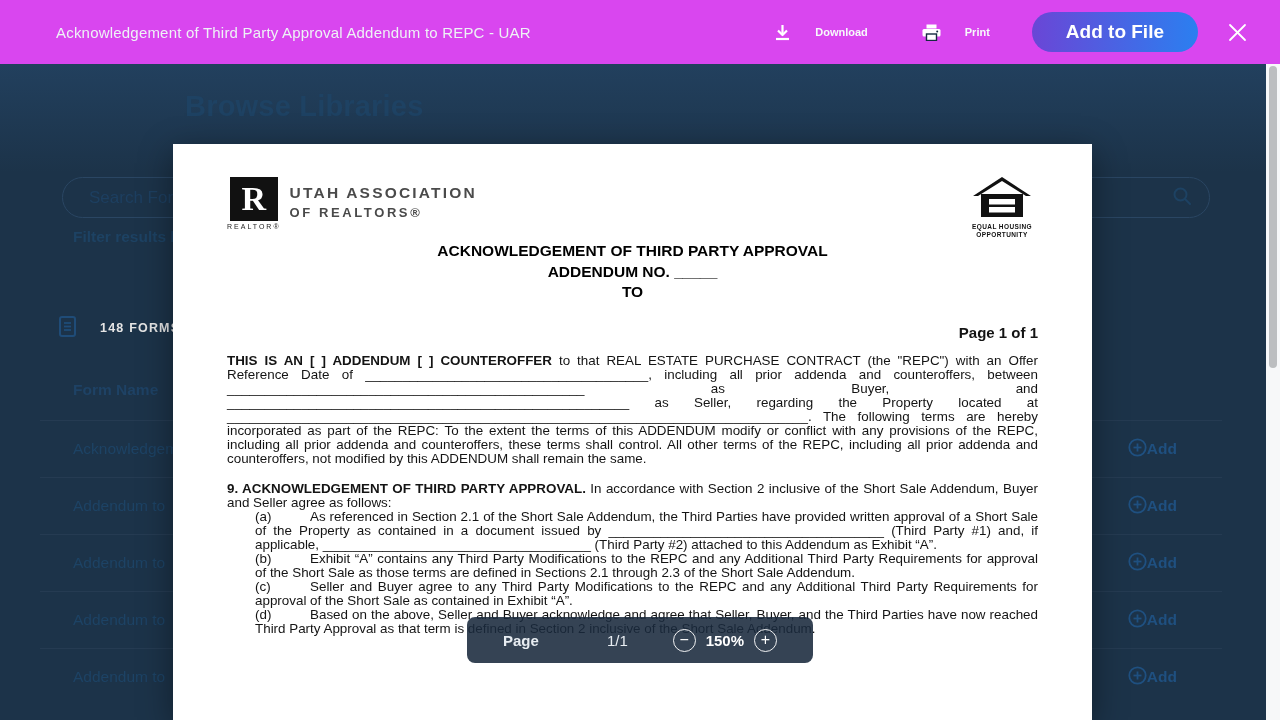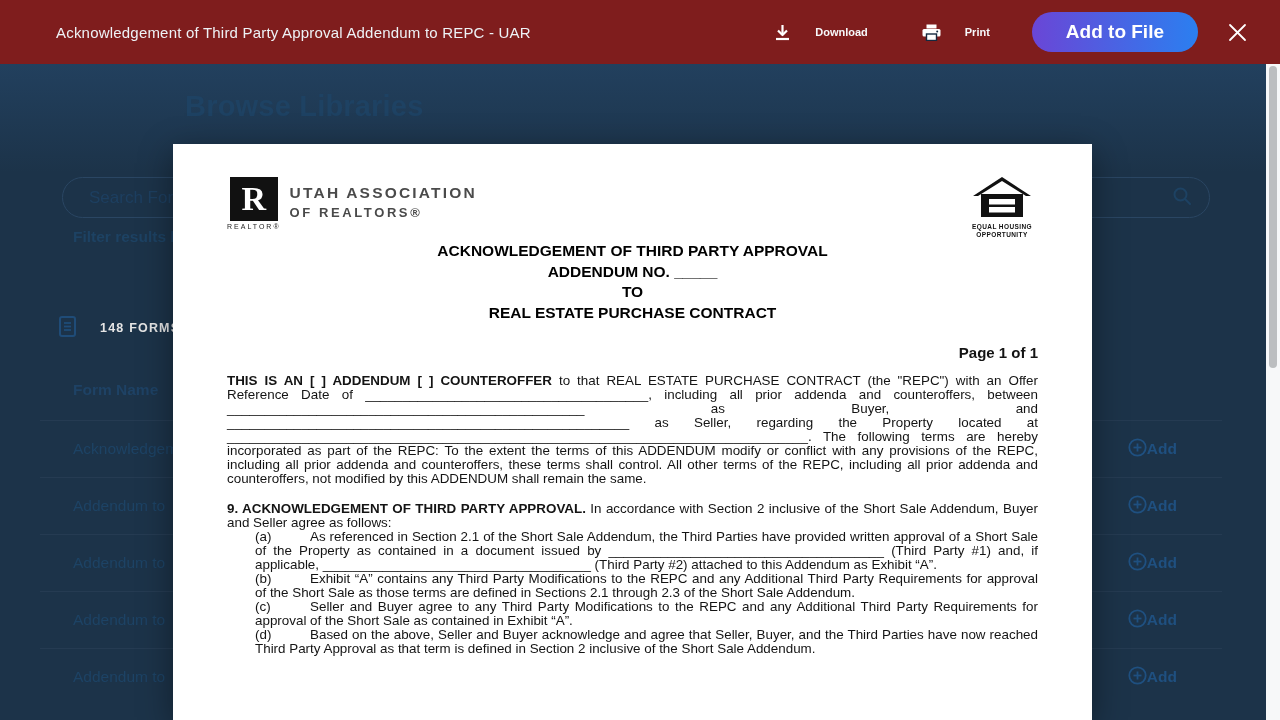--- a/index.html
+++ b/index.html
@@ -2,21 +2,21 @@
 <html><head>
 <meta charset="utf-8">
 <style>
   * { margin:0; padding:0; box-sizing:border-box; }
   html,body { width:1280px; height:720px; overflow:hidden; background:#1C3349;
               font-family:"Liberation Sans", sans-serif; }
   .app { position:relative; width:1280px; height:720px; overflow:hidden; }
 
   
   .topbar { position:absolute; top:0; left:0; width:1280px; height:64px;
-            background:#7f1d1d; display:flex; align-items:center; z-index:40; }
+            background:#d946ef; display:flex; align-items:center; z-index:40; }
   .topbar-title { margin-left:56px; font-size:15px; color:#EEF2F6; letter-spacing:.2px; }
   .topbar-right { margin-left:auto; display:flex; align-items:center; margin-right:33px; }
   .tb-btn { display:flex; align-items:center; gap:24px; color:#F7F9FB; font-size:11px;
             font-weight:bold; cursor:pointer; background:none; border:none; }
   .tb-btn svg { display:block; }
   .btn-download { margin-right:54px; }
   .btn-print { margin-right:42px; }
   .pill { height:40px; padding:0 34px; border:none; border-radius:22px; cursor:pointer;
           background:linear-gradient(90deg,#6A46D6 0%,#2B7FF0 100%);
           color:#FFFFFF; font-size:19px; font-weight:bold; font-family:"Liberation Sans",sans-serif; }
@@ -245,29 +245,37 @@
           <div>EQUAL HOUSING</div>
           <div>OPPORTUNITY</div>
         </div>
       </div>
     </div>
 
     <div class="doc-title">
       <div>ACKNOWLEDGEMENT OF THIRD PARTY APPROVAL</div>
       <div>ADDENDUM NO.  _____</div>
       <div>TO</div>
-      <div>REAL ESTATE PURCHASE CONTRACT</div>
     </div>
 
     <div class="page-ind">Page 1 of 1</div>
 
     <div class="doc-body">
       <p><strong>THIS IS AN [  ] ADDENDUM  [  ] COUNTEROFFER</strong><span> to that REAL ESTATE PURCHASE CONTRACT (the "REPC") with an Offer Reference Date of ______________________________________, including all prior addenda and counteroffers, between ________________________________________________ as Buyer, and ______________________________________________________ as Seller, regarding the Property located at ______________________________________________________________________________.  The following terms are hereby incorporated as part of the REPC: To the extent the terms of this ADDENDUM modify or conflict with any provisions of the REPC, including all prior addenda and counteroffers, these terms shall control. All other terms of the REPC, including all prior addenda and counteroffers, not modified by this ADDENDUM shall remain the same.</span></p>
       <p class="gap"><strong>9.   ACKNOWLEDGEMENT OF THIRD PARTY APPROVAL.</strong><span>  In accordance with Section 2 inclusive of the Short Sale Addendum, Buyer and Seller agree as follows:</span></p>
       <p class="item"><span class="item-label">(a)</span><span>As referenced in Section 2.1 of the Short Sale Addendum, the Third Parties have provided written approval of a Short Sale of the Property as contained in a document  issued by _____________________________________ (Third Party #1) and, if applicable, ____________________________________ (Third Party #2) attached to this Addendum as Exhibit “A”.</span></p>
       <p class="item"><span class="item-label">(b)</span><span>Exhibit “A” contains any Third Party Modifications to the REPC and any Additional Third Party Requirements for approval of the Short Sale as those terms are defined in Sections 2.1 through 2.3 of the Short Sale Addendum.</span></p>
       <p class="item"><span class="item-label">(c)</span><span>Seller and Buyer agree to any Third Party Modifications to the REPC and any Additional Third Party Requirements for approval of the Short Sale as contained in Exhibit “A”.</span></p>
       <p class="item"><span class="item-label">(d)</span><span>Based on the above, Seller and Buyer acknowledge and agree that Seller, Buyer, and the Third Parties have now reached Third Party Approval as that term is defined in Section 2 inclusive of the Short Sale Addendum.</span></p>
     </div>
   </div>
 
+  <div class="float-bar">
+    <span class="fb-page-label">Page</span>
+    <span class="fb-page-value">1/1</span>
+    <span class="fb-zoom">
+      <button class="fb-circle">−</button>
+      <span class="fb-zoom-value">150%</span>
+      <button class="fb-circle">+</button>
+    </span>
+  </div>
 
 </div>
 
 </body></html>

